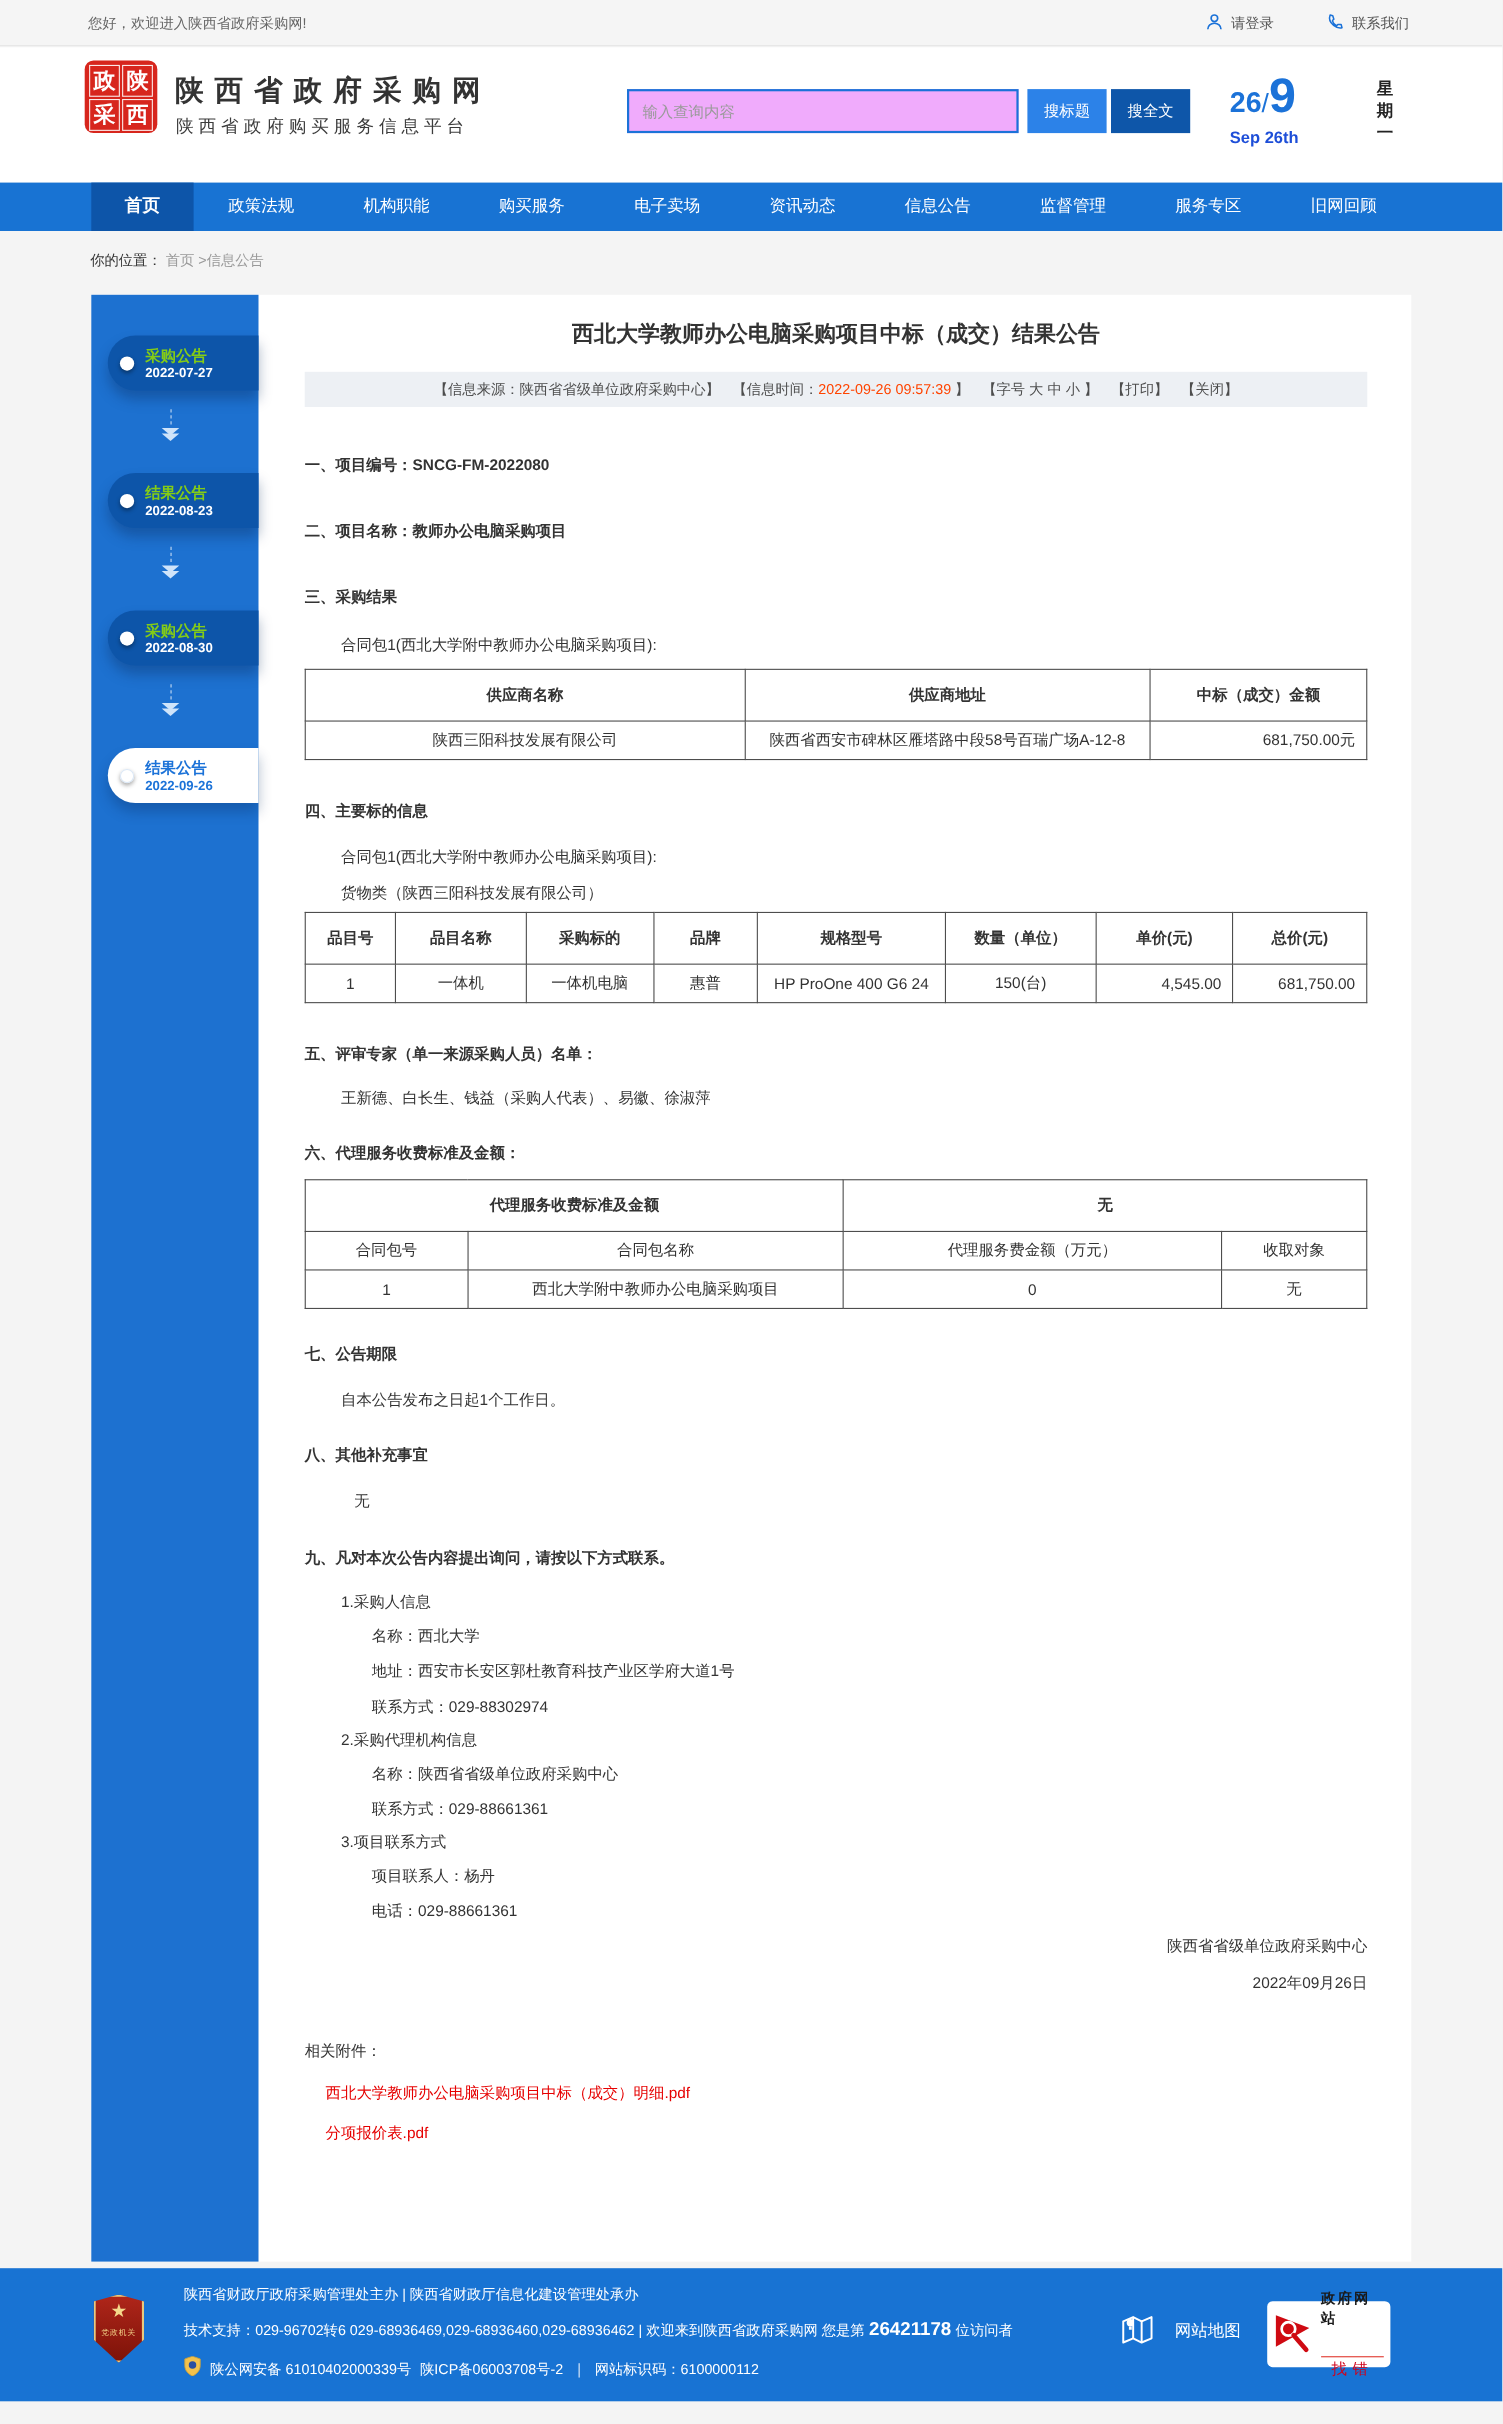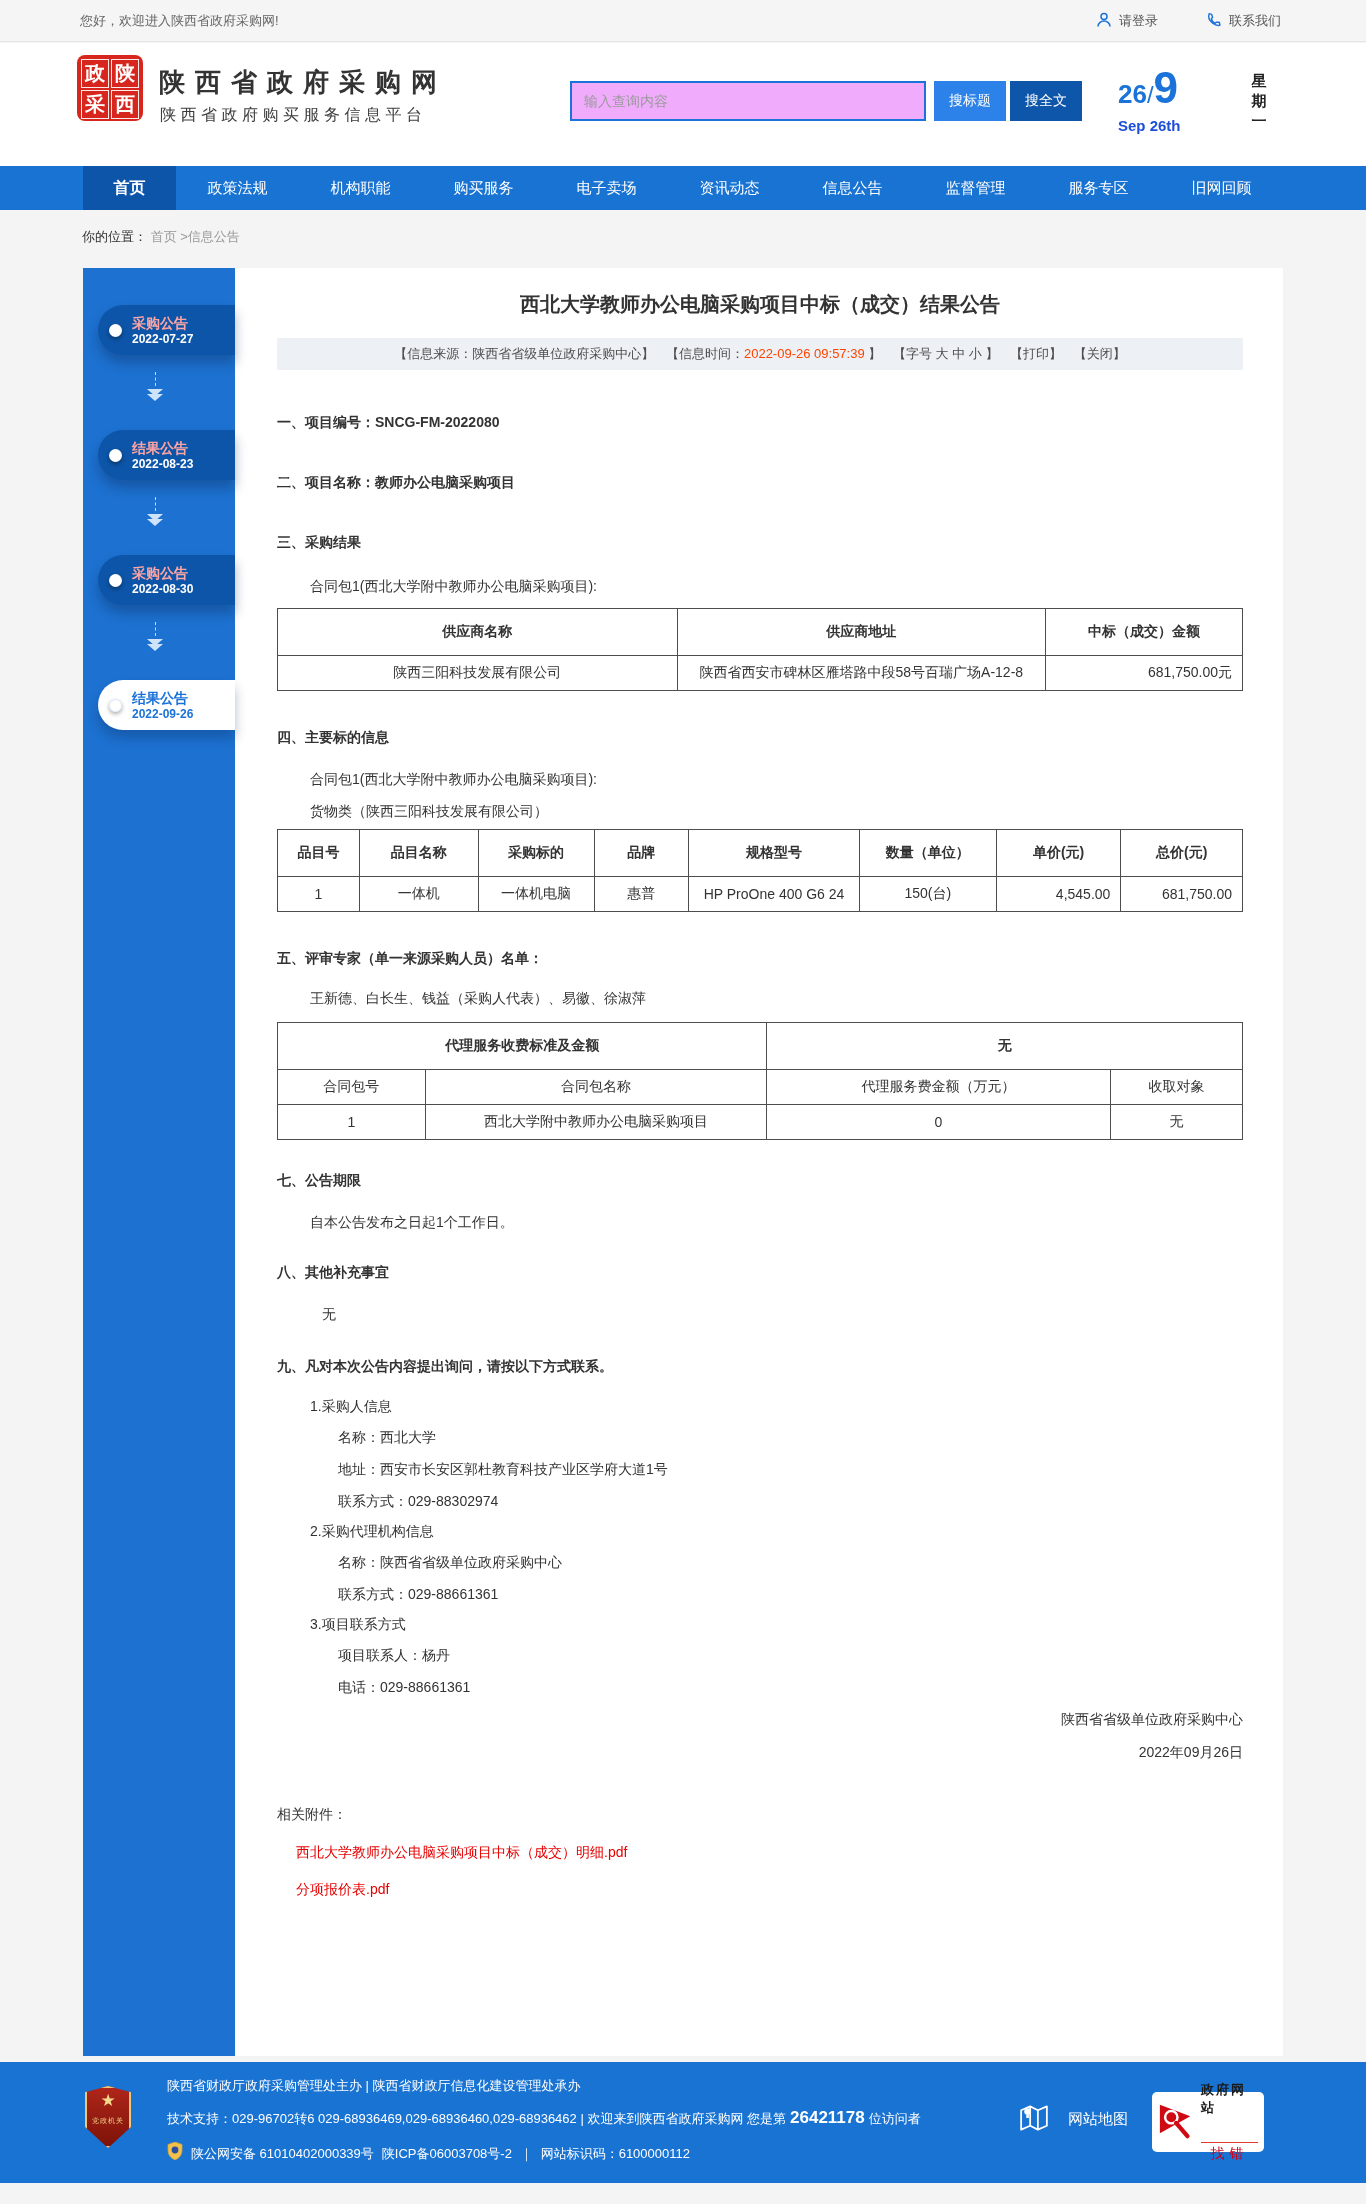--- a/index.html
+++ b/index.html
@@ -41,21 +41,21 @@
   .breadcrumb .loc { color:#333; }
   .breadcrumb a { color:#999; text-decoration:none; cursor:pointer; }
 
   
   .panel { position:absolute; left:83px; top:268px; width:1200px; height:1788px; background:#fff; }
 
   
   .sidebar { position:absolute; left:0; top:0; width:152px; height:1788px; background:#1d71d0; }
   .pill { position:absolute; left:15px; width:137px; height:50px; background:#0d55a9; border-radius:25px 0 0 25px; display:flex; align-items:center; padding-left:11px; gap:10px; box-shadow:0 8px 12px rgba(8,40,90,.35); cursor:pointer; }
   .pill .dot { width:13px; height:13px; border-radius:50%; background:#fff; box-shadow:0 2px 4px rgba(0,0,0,.4); flex:0 0 auto; }
-  .pill .p-t1 { font-size:14px; font-weight:bold; color:#fca5a5; line-height:18px; }
+  .pill .p-t1 { font-size:14px; font-weight:bold; color:#84cc16; line-height:18px; }
   .pill .p-t2 { font-size:12px; font-weight:bold; color:#fff; line-height:15px; }
   .pill.active { background:#fff; box-shadow:0 8px 12px rgba(8,40,90,.3); }
   .pill.active .p-t1, .pill.active .p-t2 { color:#1b72d8; }
   .pill.active .dot { box-shadow:0 2px 4px rgba(0,0,0,.35), inset 0 0 0 1px #dce8f6; }
   .s-arrow { position:absolute; left:62px; width:20px; display:flex; flex-direction:column; align-items:center; }
   .s-arrow .dash { height:14px; width:0; border-left:1px dashed rgba(255,255,255,.75); }
   .s-arrow .tri { width:0; height:0; border-left:8px solid transparent; border-right:8px solid transparent; border-top:7px solid #cfe4fa; margin-top:3px; }
 
   
   .content { position:absolute; left:194px; top:0; width:966px; color:#333; }
@@ -290,20 +290,21 @@
           <td>150(台)</td>
           <td class="num">4,545.00</td>
           <td class="num">681,750.00</td>
         </tr>
       </tbody>
         </table>
 
       <div class="sec" style="margin-top:36px">五、评审专家（单一来源采购人员）名单：</div>
       <div class="txt ind1" style="margin-top:20px">王新德、白长生、钱益（采购人代表）、易徽、徐淑萍</div>
 
+      <div class="sec" style="margin-top:30px">六、代理服务收费标准及金额：</div>
 
       <table style="margin-top:14px">
         <colgroup>
             <col style="width:15.3%">
             <col style="width:35.4%">
             <col style="width:35.6%">
             <col style="width:13.7%">
           </colgroup>
         <tbody>
             <tr>

